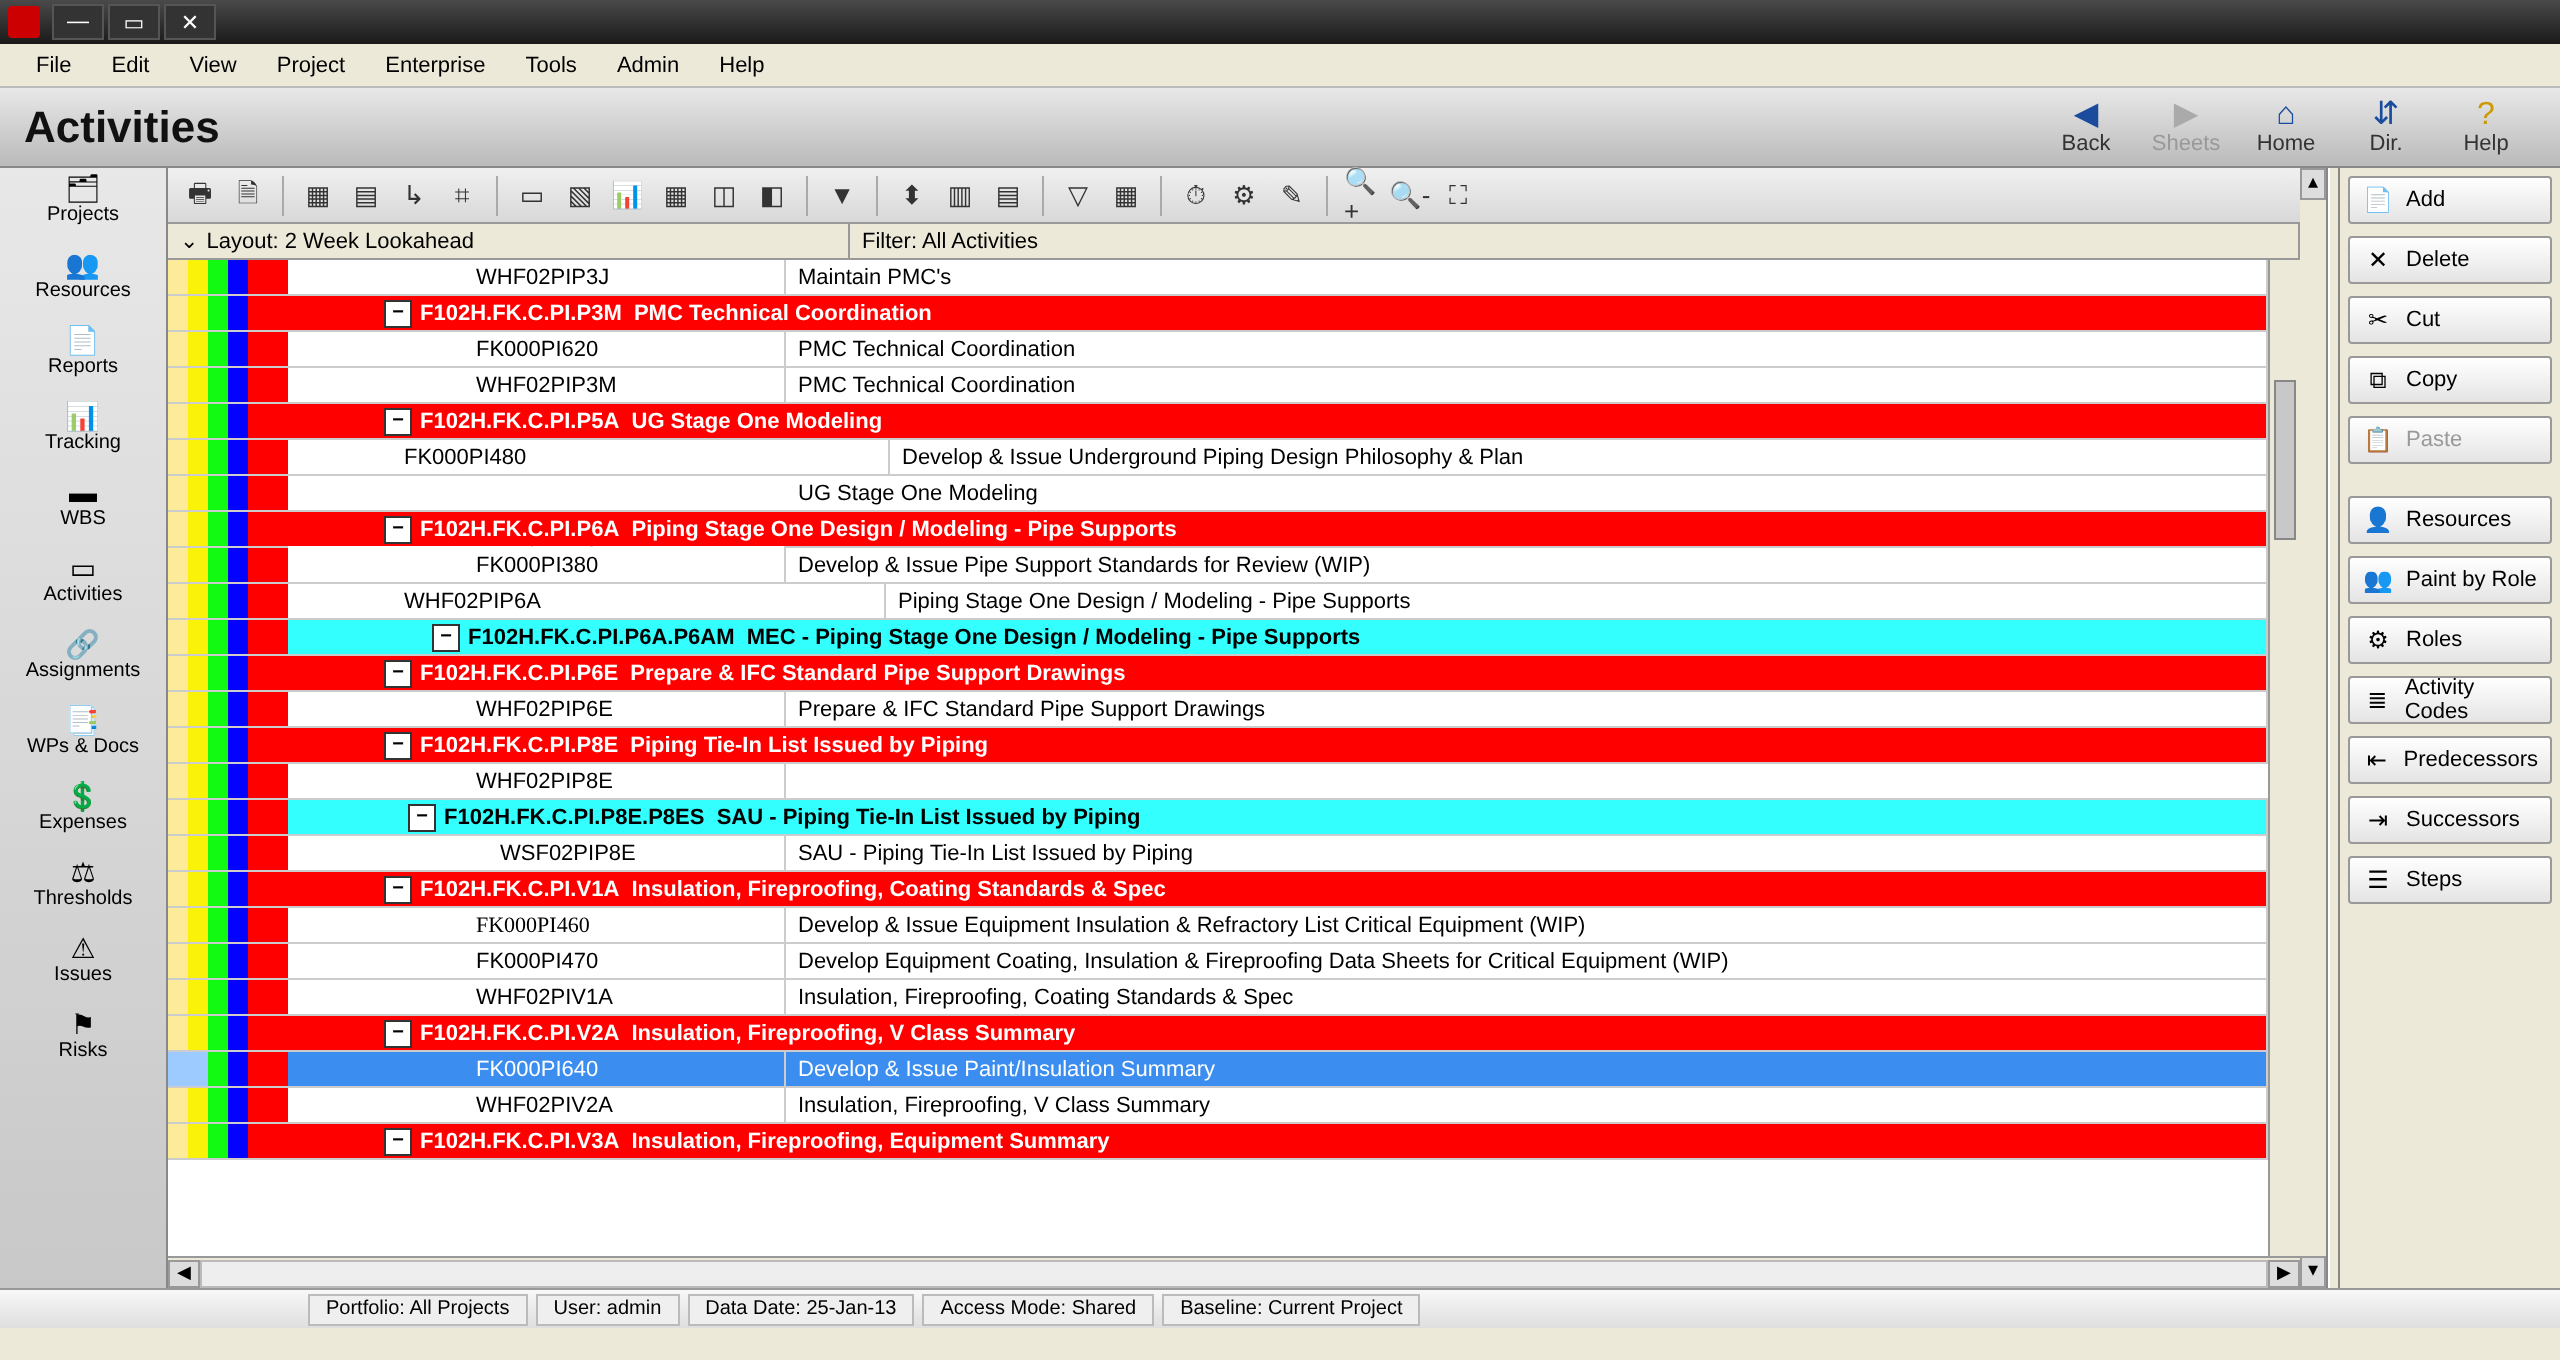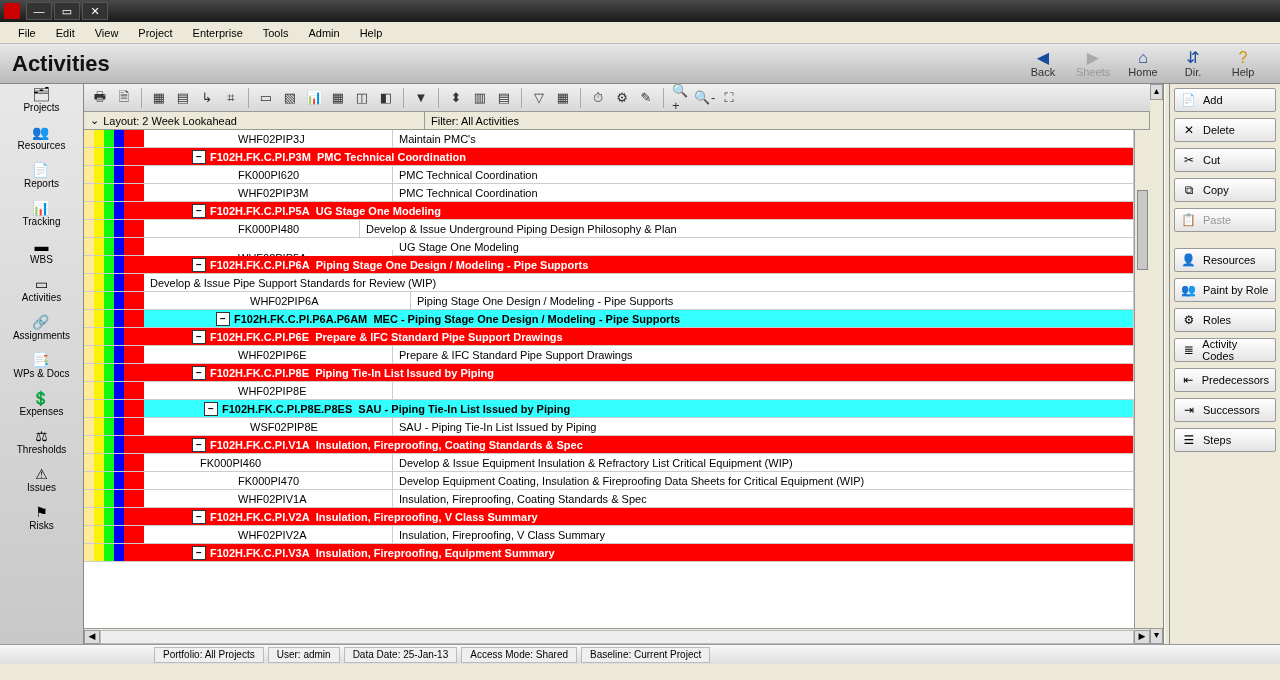--- a/index.html
+++ b/index.html
@@ -28,21 +28,21 @@
 .layout-row{height:18px;display:flex;border-bottom:1px solid #999}
 .layout-row .lcell{border-right:1px solid #999;padding:2px 6px;background:#ece9d8;display:flex;align-items:center}
 .lcell.l1{width:341px}
 .lcell.l2{flex:1}
 .lcell .chev{margin-right:4px}
 .colhead{height:18px;display:flex;background:#fbf7a8;border-bottom:1px solid #999}
 .colhead .ccell{border-right:1px solid #999;padding:2px 6px;display:flex;align-items:center}
 .ccell.c1{width:309px}
 .ccell.c2{flex:1}
 .grid-wrap{flex:1;overflow:hidden;position:relative;background:#fff}
-.row{height:18px;display:flex;border-bottom:1px solid #ccc;font-size:11px;align-items:center}
+.row{height:18px;display:flex;border-bottom:1px solid #ccc;font-size:11px;align-items:flex-start}
 .bars{display:flex;height:100%}
 .bar{width:10px;height:100%}
 .wbs-red{background:#f00;color:#fff;font-weight:bold}
 .wbs-cyan{background:#3ff;color:#000;font-weight:bold}
 .act-white{background:#fff;color:#000}
 .act-sel{background:#3b8eef;color:#fff}
 .minus{width:14px;height:14px;background:#fff;border:1px solid #333;color:#000;font-size:10px;display:inline-flex;align-items:center;justify-content:center;margin-right:4px}
 .rcell{display:flex;align-items:center;padding:0 4px;height:100%;border-right:1px solid #ccc}
 .rcell.rc1{overflow:hidden;white-space:nowrap}
 .rcell.rc2{flex:1;padding-left:6px;overflow:hidden;white-space:nowrap}
@@ -268,21 +268,21 @@
           </div>
           <div class="row">
             <div class="bars">
               <div class="bar" style="background: rgb(254, 235, 154);"></div>
               <div class="bar" style="background: rgb(251, 242, 10);"></div>
               <div class="bar" style="background: rgb(18, 249, 18);"></div>
               <div class="bar" style="background: rgb(3, 3, 253);"></div>
               <div class="bar" style="background: rgb(255, 0, 0);"></div>
               <div class="bar" style="background: rgb(255, 0, 0);"></div>
             </div>
-            <div class="rcell rc1 act-white" style="width: 216px; padding-left: 94px;">FK000PI480</div>
+            <div class="rcell rc1 act-white" style="width: 301px; padding-left: 58px;">FK000PI480</div>
             <div class="rcell rc2 act-white">Develop &amp; Issue Underground Piping Design Philosophy &amp; Plan</div>
           </div>
           <div class="row">
             <div class="bars">
               <div class="bar" style="background: rgb(254, 235, 154);"></div>
               <div class="bar" style="background: rgb(251, 242, 10);"></div>
               <div class="bar" style="background: rgb(18, 249, 18);"></div>
               <div class="bar" style="background: rgb(3, 3, 253);"></div>
               <div class="bar" style="background: rgb(255, 0, 0);"></div>
               <div class="bar" style="background: rgb(255, 0, 0);"></div>
@@ -303,32 +303,33 @@
           </div>
           <div class="row">
             <div class="bars">
               <div class="bar" style="background: rgb(254, 235, 154);"></div>
               <div class="bar" style="background: rgb(251, 242, 10);"></div>
               <div class="bar" style="background: rgb(18, 249, 18);"></div>
               <div class="bar" style="background: rgb(3, 3, 253);"></div>
               <div class="bar" style="background: rgb(255, 0, 0);"></div>
               <div class="bar" style="background: rgb(255, 0, 0);"></div>
             </div>
+            <div class="rcell rc1 act-white" style="width: 249px; padding-left: 94px;">FK000PI380</div>
             <div class="rcell rc2 act-white">Develop &amp; Issue Pipe Support Standards for Review (WIP)</div>
           </div>
           <div class="row">
             <div class="bars">
               <div class="bar" style="background: rgb(254, 235, 154);"></div>
               <div class="bar" style="background: rgb(251, 242, 10);"></div>
               <div class="bar" style="background: rgb(18, 249, 18);"></div>
               <div class="bar" style="background: rgb(3, 3, 253);"></div>
               <div class="bar" style="background: rgb(255, 0, 0);"></div>
               <div class="bar" style="background: rgb(255, 0, 0);"></div>
             </div>
-            <div class="rcell rc1 act-white" style="width: 267px; padding-left: 106px;">WHF02PIP6A</div>
+            <div class="rcell rc1 act-white" style="width: 299px; padding-left: 58px;">WHF02PIP6A</div>
             <div class="rcell rc2 act-white">Piping Stage One Design / Modeling - Pipe Supports</div>
           </div>
           <div class="row">
             <div class="bars">
               <div class="bar" style="background: rgb(254, 235, 154);"></div>
               <div class="bar" style="background: rgb(251, 242, 10);"></div>
               <div class="bar" style="background: rgb(18, 249, 18);"></div>
               <div class="bar" style="background: rgb(3, 3, 253);"></div>
               <div class="bar" style="background: rgb(255, 0, 0);"></div>
               <div class="bar" style="background: rgb(255, 0, 0);"></div>
@@ -416,21 +417,21 @@
           </div>
           <div class="row">
             <div class="bars">
               <div class="bar" style="background: rgb(254, 235, 154);"></div>
               <div class="bar" style="background: rgb(251, 242, 10);"></div>
               <div class="bar" style="background: rgb(18, 249, 18);"></div>
               <div class="bar" style="background: rgb(3, 3, 253);"></div>
               <div class="bar" style="background: rgb(255, 0, 0);"></div>
               <div class="bar" style="background: rgb(255, 0, 0);"></div>
             </div>
-            <div class="rcell rc1 act-white" style="width: 249px; padding-left: 56px;">FK000PI460</div>
+            <div class="rcell rc1 act-white" style="width: 249px; padding-left: 94px; font-family: Liberation Serif, serif;">FK000PI460</div>
             <div class="rcell rc2 act-white">Develop &amp; Issue Equipment Insulation &amp; Refractory List Critical Equipment (WIP)</div>
           </div>
           <div class="row">
             <div class="bars">
               <div class="bar" style="background: rgb(254, 235, 154);"></div>
               <div class="bar" style="background: rgb(251, 242, 10);"></div>
               <div class="bar" style="background: rgb(18, 249, 18);"></div>
               <div class="bar" style="background: rgb(3, 3, 253);"></div>
               <div class="bar" style="background: rgb(255, 0, 0);"></div>
               <div class="bar" style="background: rgb(255, 0, 0);"></div>
@@ -453,20 +454,32 @@
           <div class="row">
             <div class="bars">
               <div class="bar" style="background: rgb(254, 235, 154);"></div>
               <div class="bar" style="background: rgb(251, 242, 10);"></div>
               <div class="bar" style="background: rgb(18, 249, 18);"></div>
               <div class="bar" style="background: rgb(3, 3, 253);"></div>
               <div class="bar" style="background: rgb(255, 0, 0);"></div>
               <div class="bar" style="background: rgb(255, 0, 0);"></div>
             </div>
             <div class="rcell rc1 wbs-red" style="width: 249px; padding-left: 48px; flex: 1 1 0%;"><span class="minus">−</span><b>F102H.FK.C.PI.V2A</b>&nbsp;&nbsp;Insulation, Fireproofing, V Class Summary</div>
+          </div>
+          <div class="row">
+            <div class="bars">
+              <div class="bar" style="background: rgb(158, 203, 255);"></div>
+              <div class="bar" style="background: rgb(158, 203, 255);"></div>
+              <div class="bar" style="background: rgb(18, 249, 18);"></div>
+              <div class="bar" style="background: rgb(3, 3, 253);"></div>
+              <div class="bar" style="background: rgb(255, 0, 0);"></div>
+              <div class="bar" style="background: rgb(255, 0, 0);"></div>
+            </div>
+            <div class="rcell rc1 act-sel" style="width: 249px; padding-left: 94px;">FK000PI640</div>
+            <div class="rcell rc2 act-sel">Develop &amp; Issue Paint/Insulation Summary</div>
           </div>
           <div class="row">
             <div class="bars">
               <div class="bar" style="background: rgb(254, 235, 154);"></div>
               <div class="bar" style="background: rgb(251, 242, 10);"></div>
               <div class="bar" style="background: rgb(18, 249, 18);"></div>
               <div class="bar" style="background: rgb(3, 3, 253);"></div>
               <div class="bar" style="background: rgb(255, 0, 0);"></div>
               <div class="bar" style="background: rgb(255, 0, 0);"></div>
             </div>

